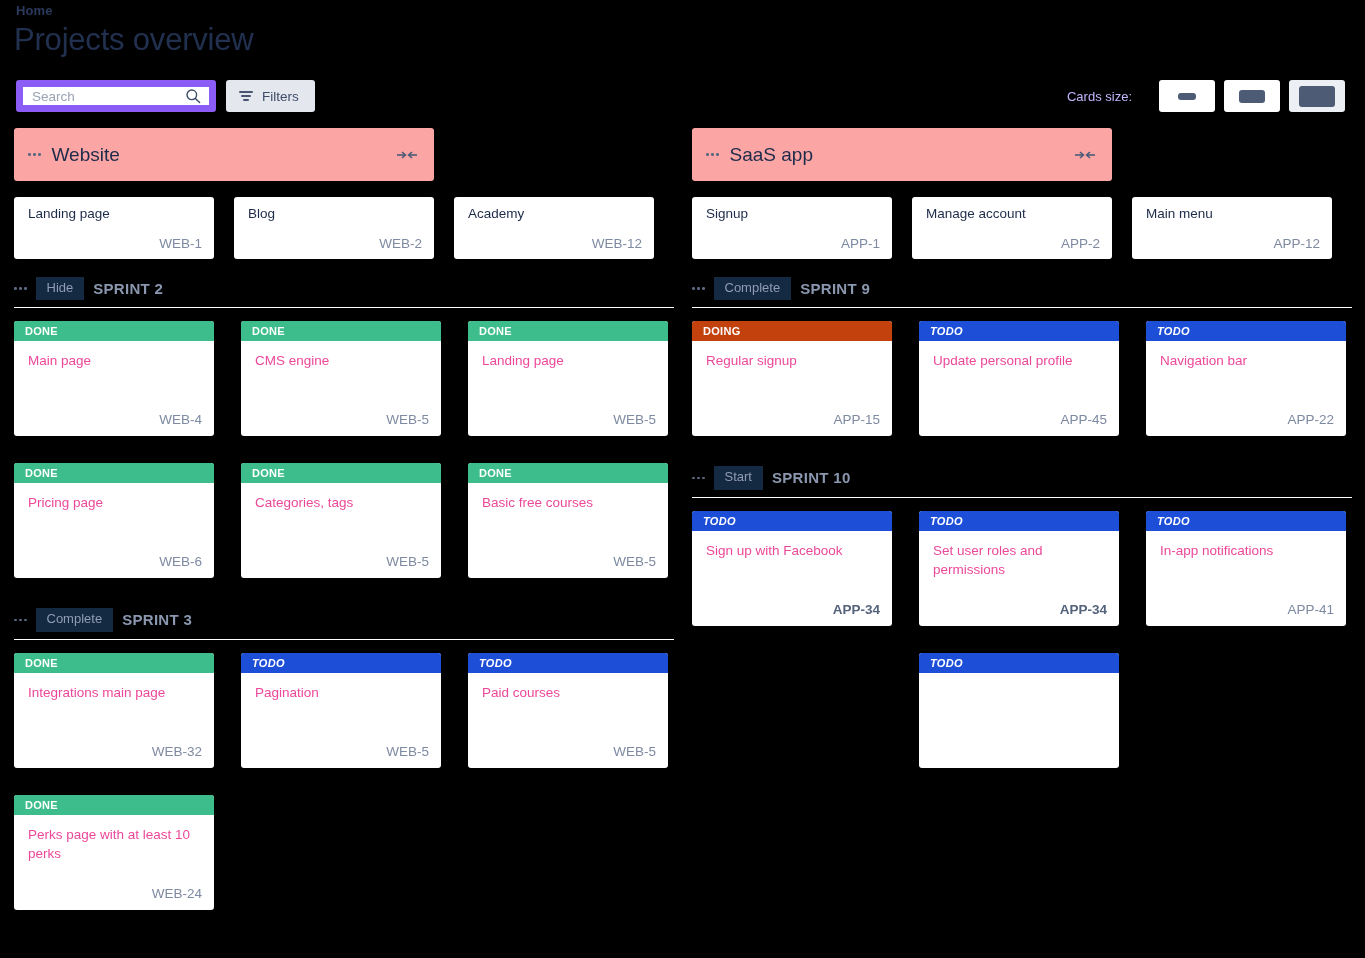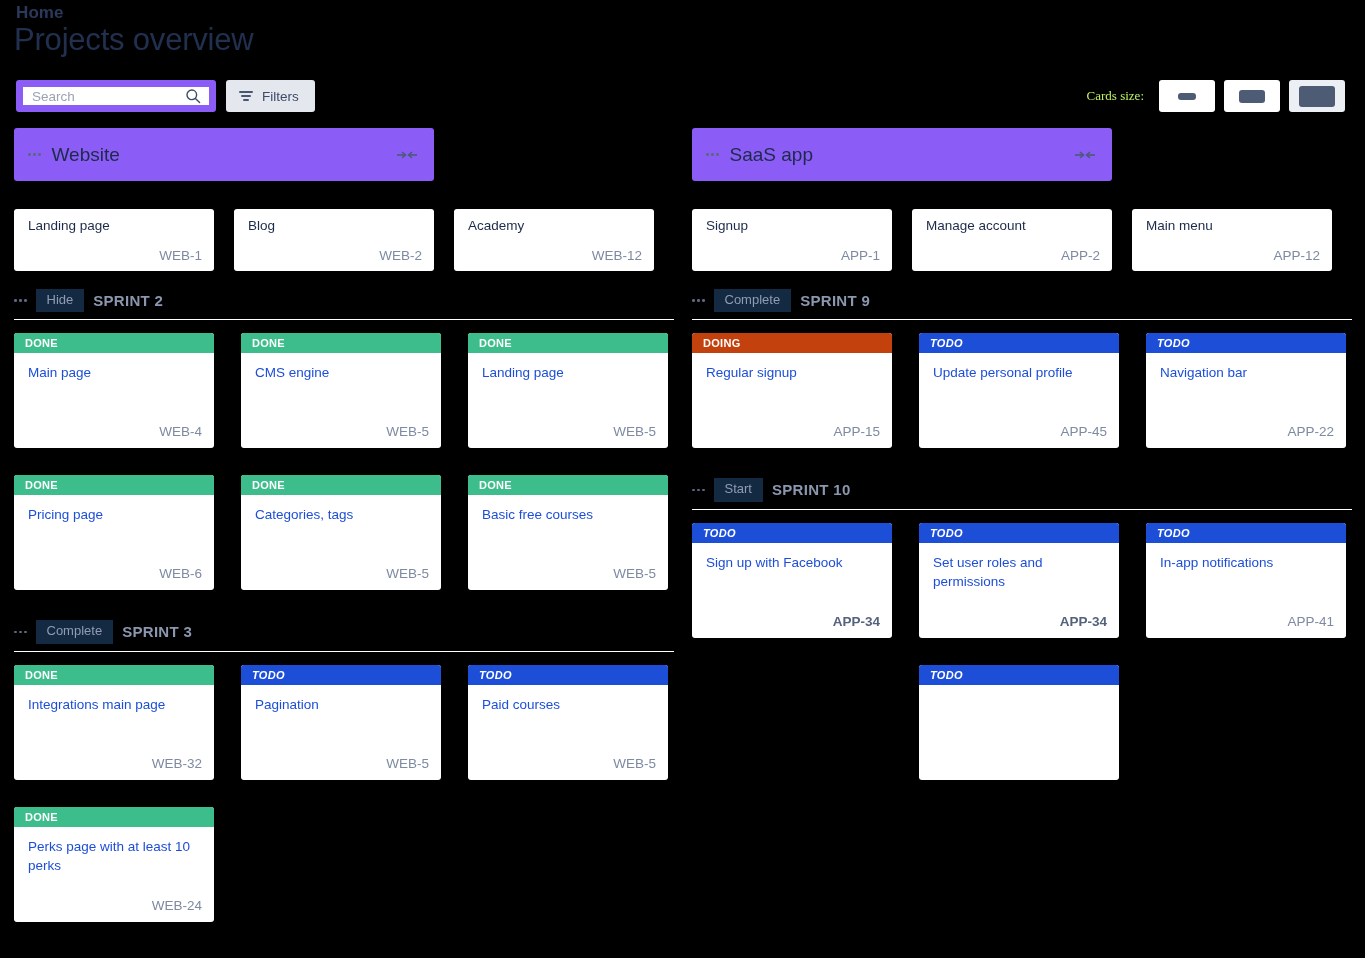--- a/index.html
+++ b/index.html
@@ -18,21 +18,21 @@
     height: 958px;
     background: #000000;
     padding: 0;
   }
 
   
   .breadcrumb {
     position: absolute;
     left: 16px;
     top: 3px;
-    font-size: 17px;
+    font-size: 13px;
     font-weight: bold;
     color: #2b3a5c;
     letter-spacing: 0.1px;
   }
 
   .page-title {
     position: absolute;
     left: 14px;
     top: 22px;
     font-size: 31px;
@@ -123,23 +123,22 @@
   .cards-size {
     position: absolute;
     right: 20px;
     top: 80px;
     display: flex;
     align-items: center;
     gap: 9px;
   }
   .cards-size-label {
     font-size: 13px;
-    color: #bef264;
-    margin-right: 6px;
-    font-family: Liberation Serif, serif;
+    color: #c4b5fd;
+    margin-right: 18px;
   }
   .size-btn {
     width: 56px;
     height: 32px;
     background: #ffffff;
     border: none;
     border-radius: 3px;
     display: flex;
     align-items: center;
     justify-content: center;
@@ -163,26 +162,26 @@
     width: 1365px;
     display: flex;
     gap: 18px;
     padding: 0 14px;
   }
   .column { width: 660px; flex: 0 0 660px; }
 
   
   .project-header {
     height: 53px;
-    background: #8b5cf6;
+    background: #fca5a5;
     border-radius: 3px;
     display: flex;
     align-items: center;
     padding: 0 16px 0 14px;
-    margin-bottom: 28px;
+    margin-bottom: 16px;
   }
   .project-header.narrow { width: 420px; }
   .dots-icon {
     display: flex;
     gap: 2.5px;
     align-items: center;
     margin-right: 11px;
     cursor: pointer;
   }
   .dots-icon span {
@@ -299,21 +298,21 @@
   .status-DOING { background: #c2410c; }
 
   .task-body {
     flex: 1;
     padding: 10px 12px 9px 14px;
     display: flex;
     flex-direction: column;
   }
   .task-title {
     font-size: 13.5px;
-    color: #1d4ed8;
+    color: #ec4899;
     line-height: 1.45;
   }
   .task-key {
     margin-top: auto;
     align-self: flex-end;
     font-size: 13.5px;
     color: #7e8aa2;
   }
   .task-key.emphasis {
     color: #55627c;

